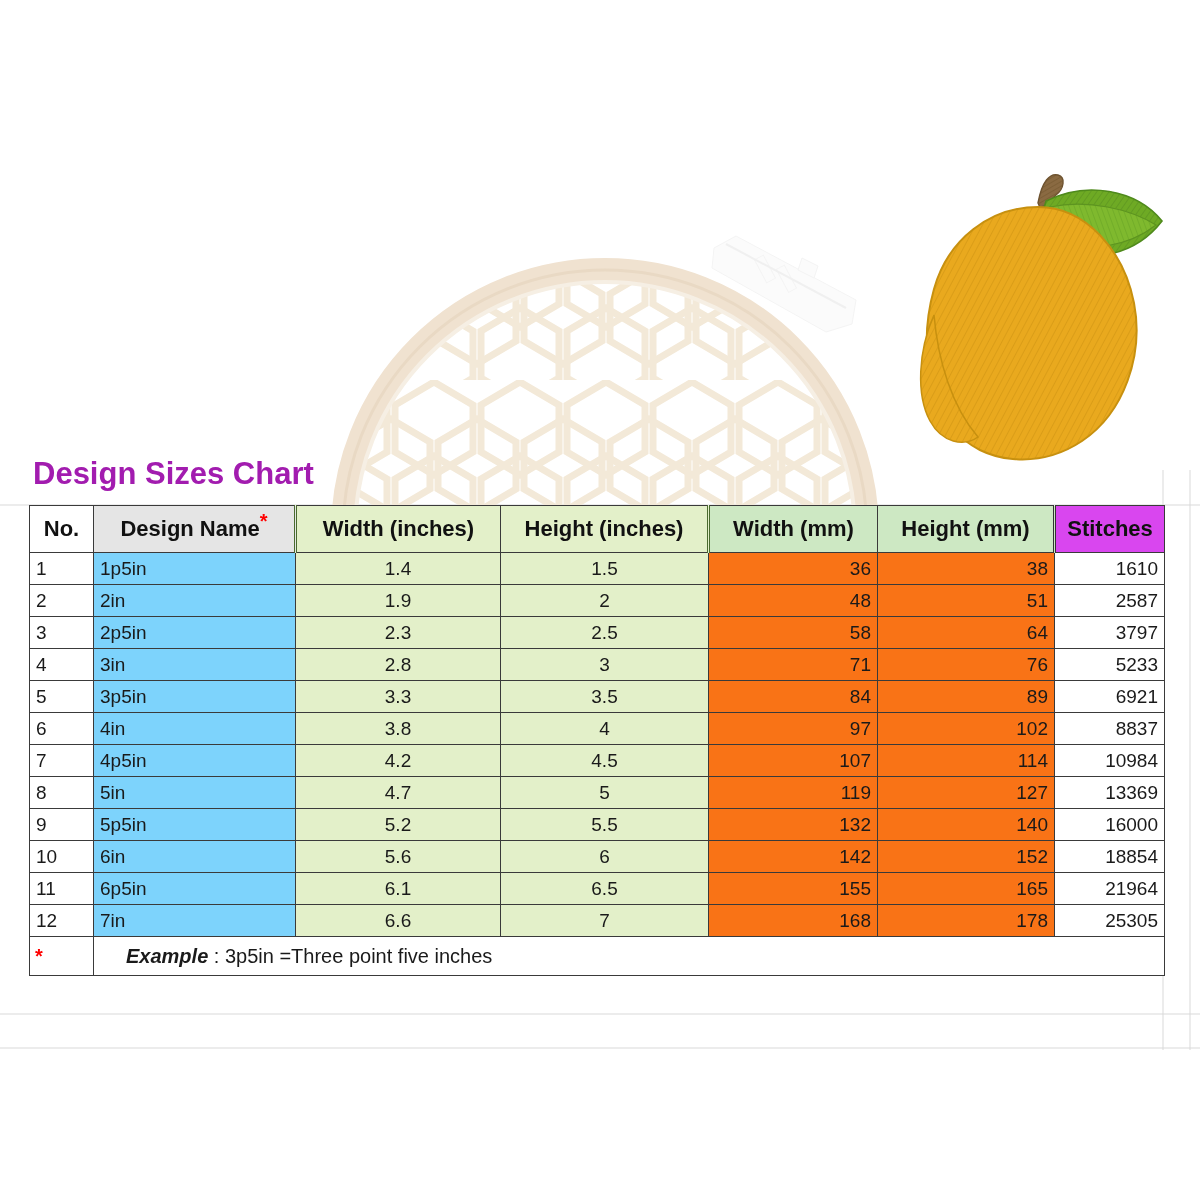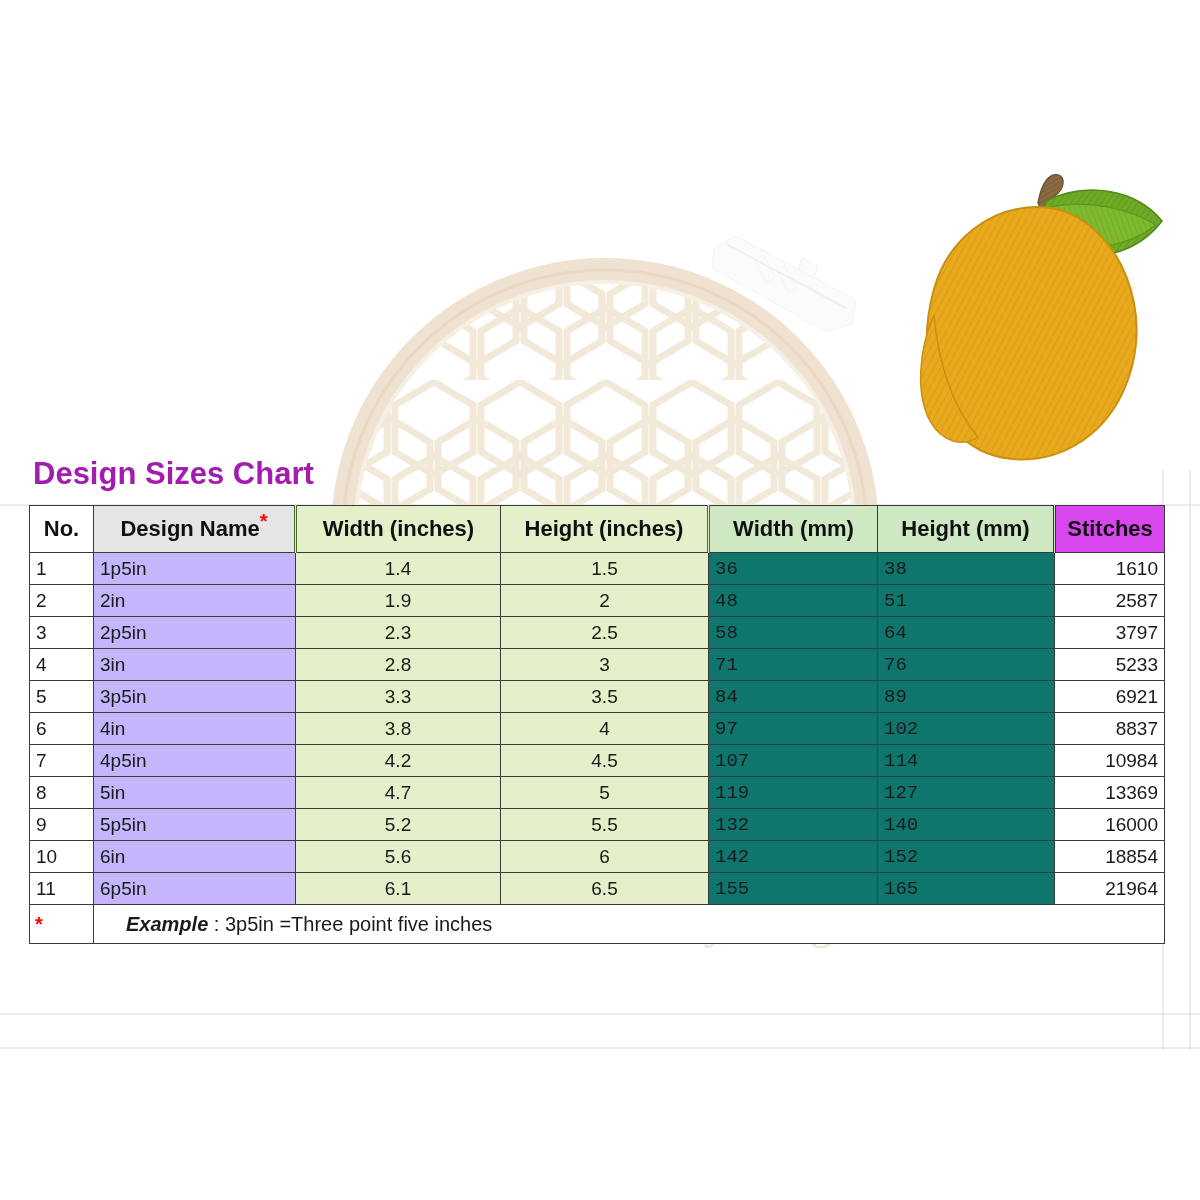--- a/index.html
+++ b/index.html
@@ -146,23 +146,23 @@
     text-align: center;
     color: #111;
   }
   thead th.h-no   { text-align: left;  background: #ffffff; }
   thead th.h-name { text-align: left;  background: #e5e5e5; }
   thead th.h-win, thead th.h-hin { background: #e3f0c9; }
   thead th.h-wmm, thead th.h-hmm { background: #cde8c3; }
   thead th.h-st   { background: #d946ef; }
 
   td.d-no   { text-align: left;  background: #ffffff; padding-left: 5px; }
-  td.d-name { text-align: left;  background: #c4b5fd; padding-left: 8px; }
+  td.d-name { text-align: left;  background: #7dd3fc; padding-left: 8px; }
   td.d-win, td.d-hin { text-align: center; background: #e3f0c9; }
-  td.d-wmm, td.d-hmm { text-align: left; background: #0f766e; font-family: Liberation Mono, monospace; }
+  td.d-wmm, td.d-hmm { text-align: right; background: #f97316; }
   td.d-st   { text-align: right; background: #ffffff; }
 
   
   thead th.h-win, td.d-win { border-left: 3px double #4a6b2f; }
   thead th.h-wmm, td.d-wmm { border-left: 3px double #4a6b2f; }
   thead th.h-st,  td.d-st  { border-left: 3px double #333333; }
   thead th.h-hmm, td.d-hmm { border-right: 1px solid #4a6b2f; }
 
   .req-star {
     color: #ff0000;
@@ -407,20 +407,29 @@
         </tr>
         <tr>
           <td class="d-no">11</td>
           <td class="d-name">6p5in</td>
           <td class="d-win">6.1</td>
           <td class="d-hin">6.5</td>
           <td class="d-wmm">155</td>
           <td class="d-hmm">165</td>
           <td class="d-st">21964</td>
         </tr>
+        <tr>
+          <td class="d-no">12</td>
+          <td class="d-name">7in</td>
+          <td class="d-win">6.6</td>
+          <td class="d-hin">7</td>
+          <td class="d-wmm">168</td>
+          <td class="d-hmm">178</td>
+          <td class="d-st">25305</td>
+        </tr>
         <tr class="note-row">
           <td class="note-star">*</td>
           <td colspan="6">
             <span class="note-text note-em">Example</span><span> : 3p5in =Three point five inches</span>
           </td>
         </tr>
       </tbody>
     </table>
   </div>
 

